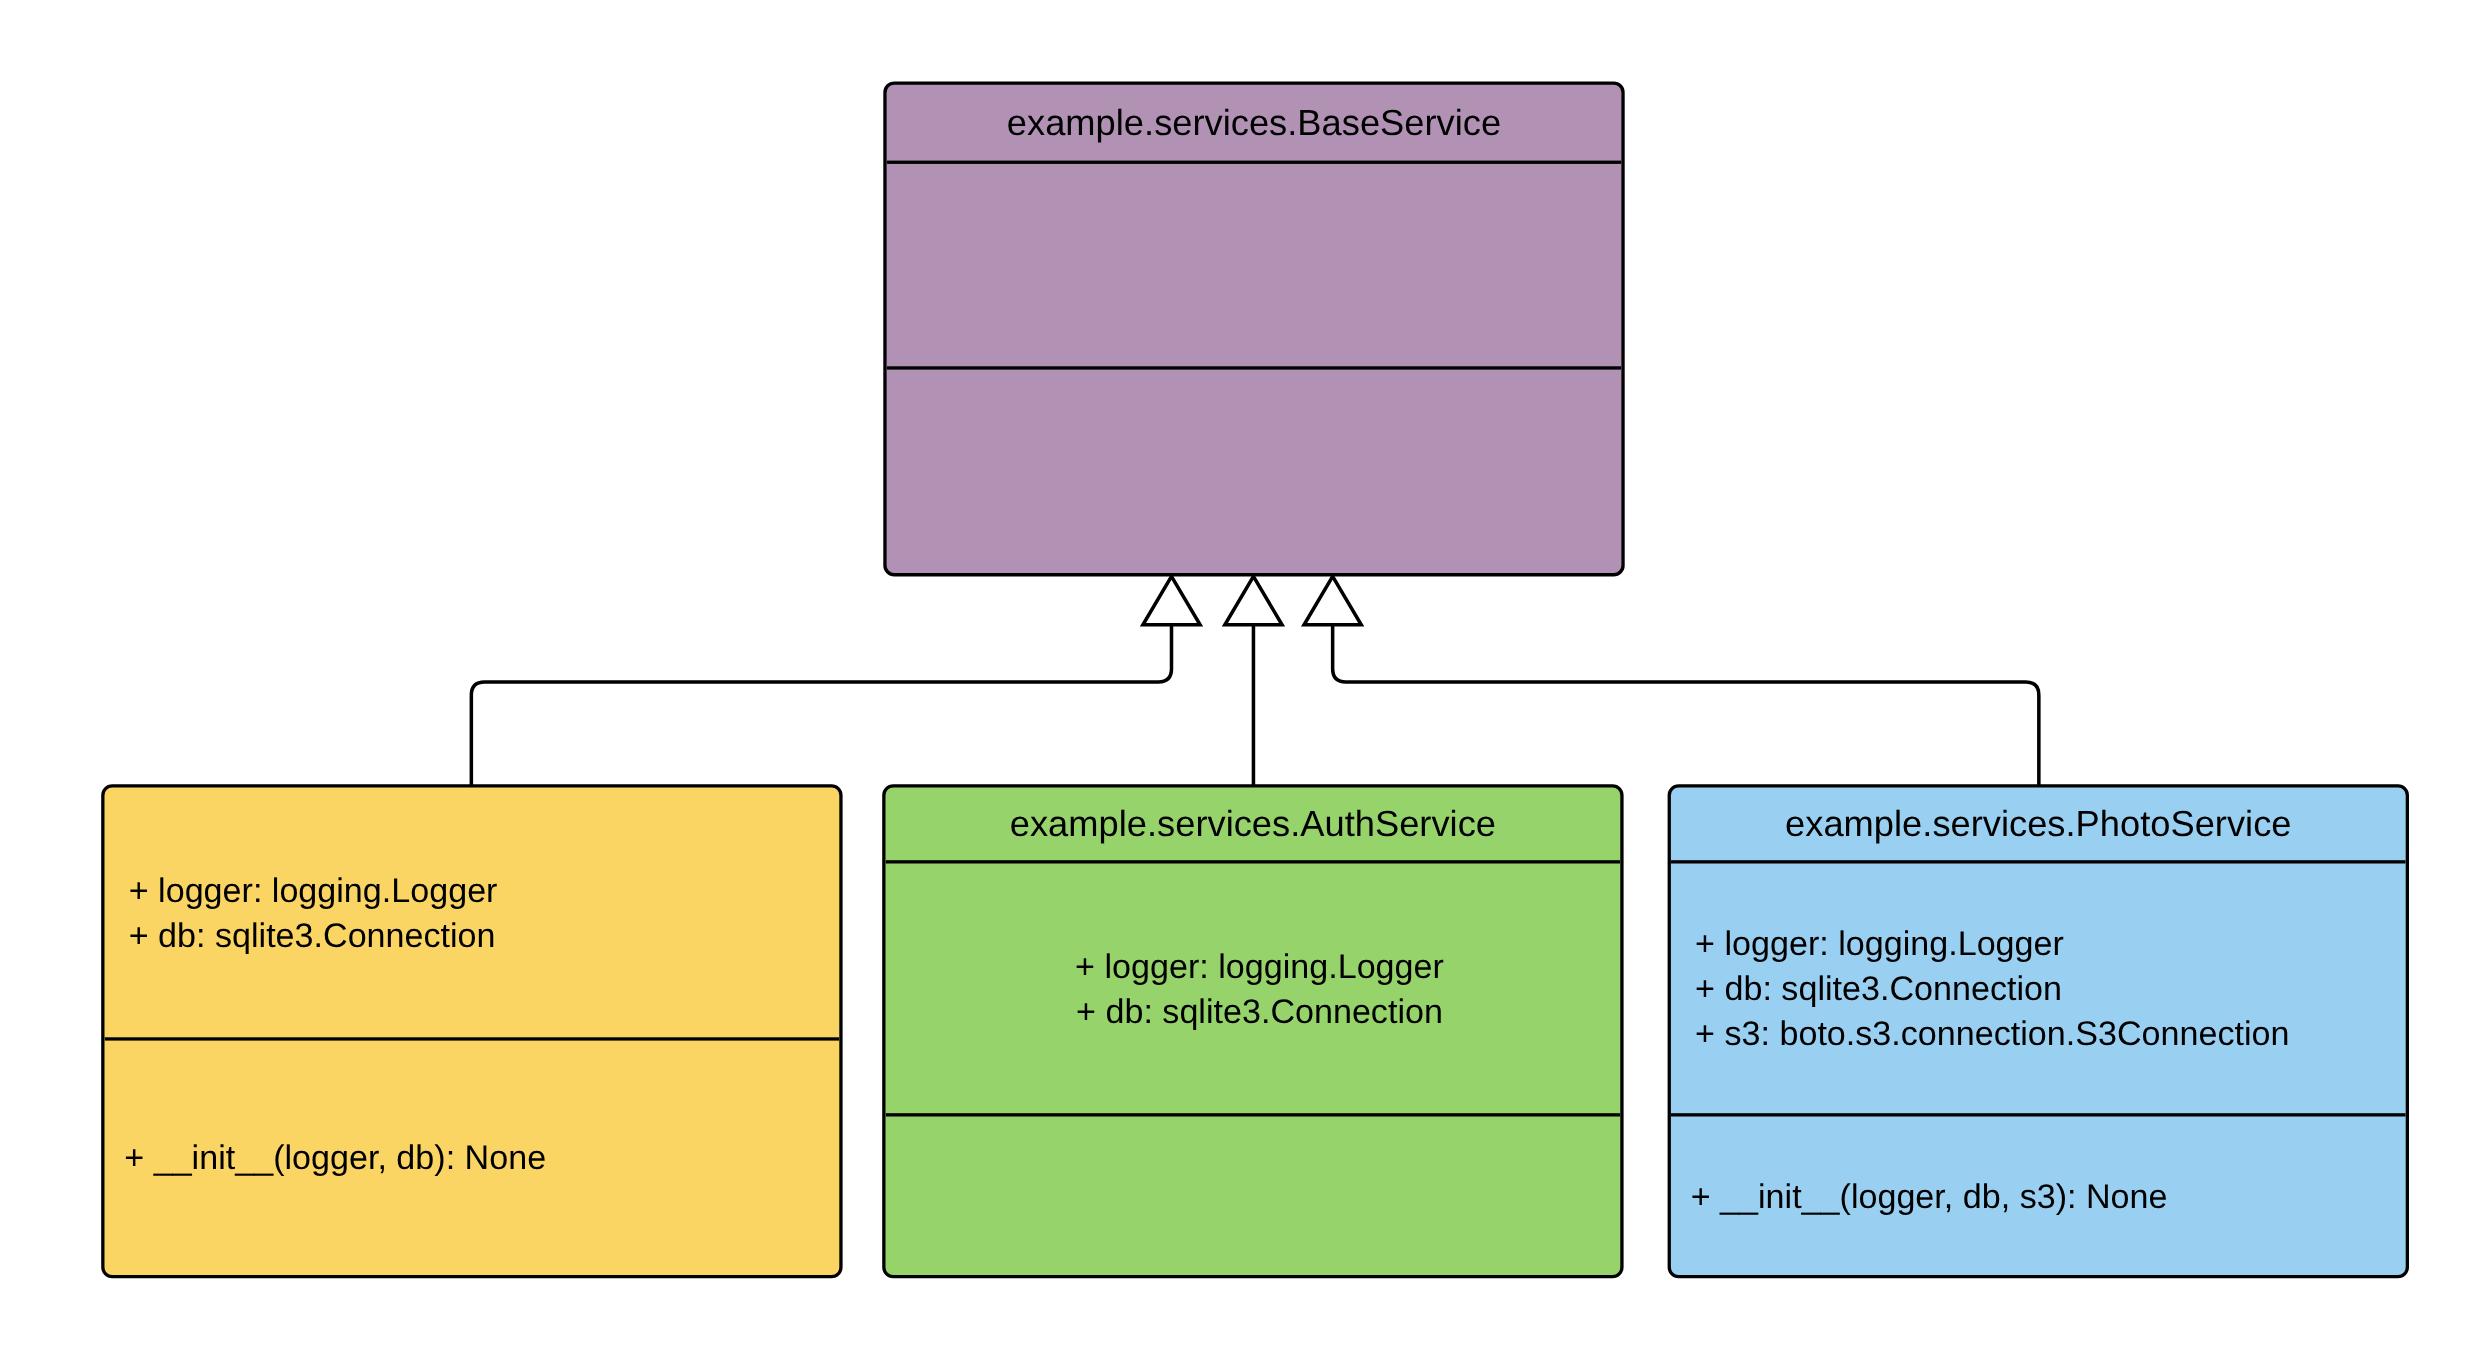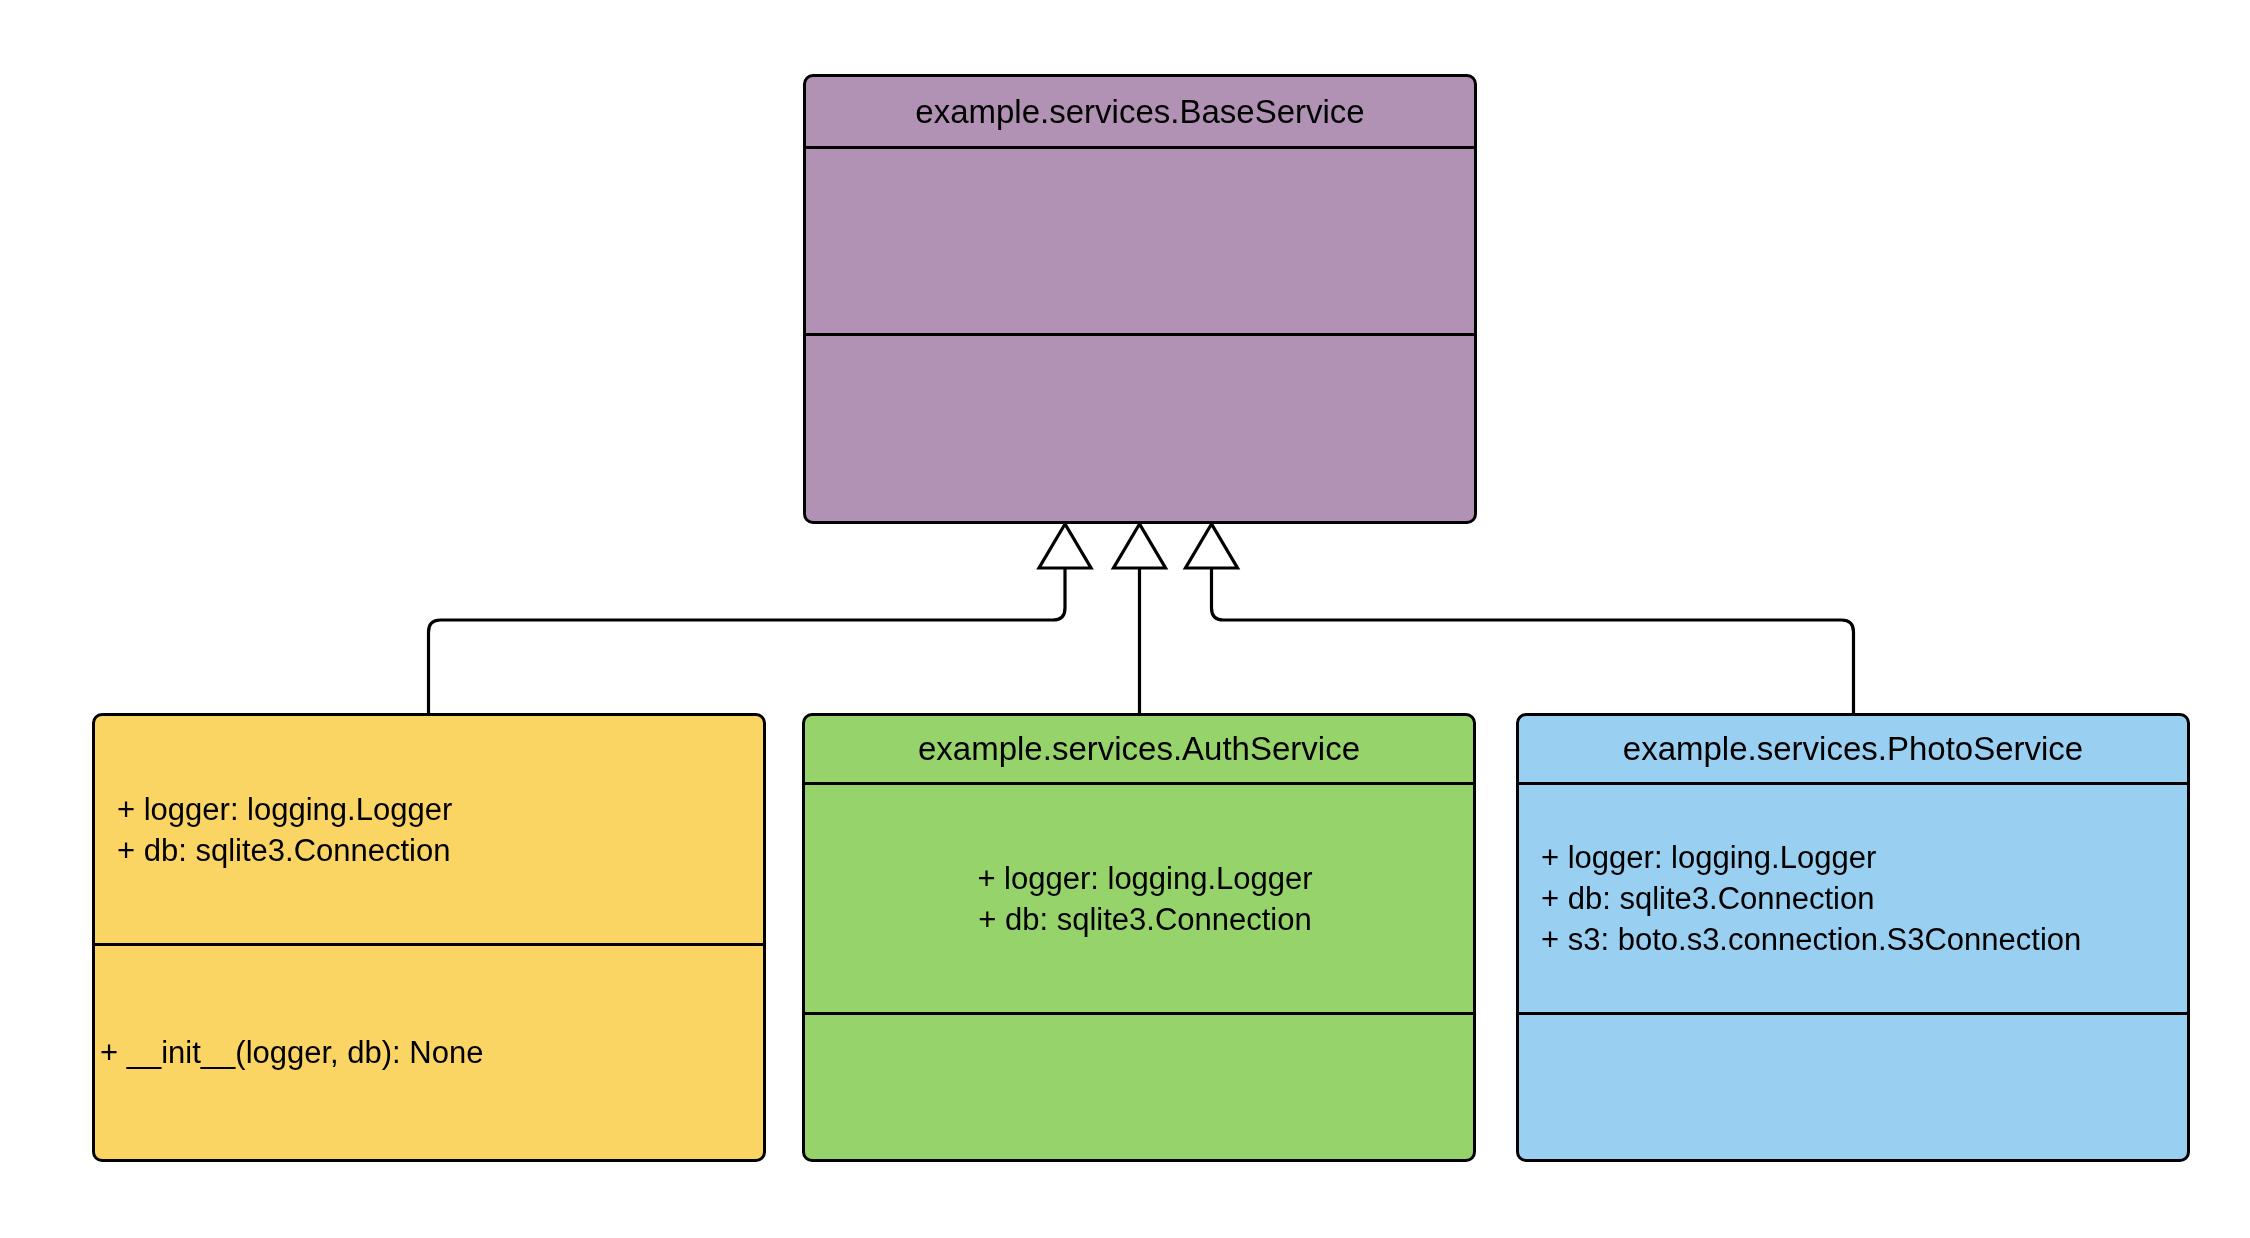--- a/index.html
+++ b/index.html
@@ -45,21 +45,21 @@
     padding-left: 22px;
     padding-right: 10px;
     font-size: 31px;
     line-height: 41px;
   }
   .sec-methods {
     flex: 1;
     display: flex;
     flex-direction: column;
     justify-content: center;
-    padding-left: 5px;
+    padding-left: 18px;
     padding-right: 10px;
     font-size: 31px;
     line-height: 41px;
   }
   
   .box-base  { left: 788px;  top: 74px;  width: 674px; height: 450px; }
   .box-base .sec-title { height: 72px; }
   .box-base .sec-attrs { height: 187px; }
   
   .box-users { left: 77px;   top: 713px; width: 674px; height: 449px; }
@@ -110,15 +110,18 @@
     </div>
   </div>
 
   <div class="class-box box-photo" style="background-color: rgb(153, 207, 241);">
     <div class="sec-title">example.services.PhotoService</div>
     <div class="sec-attrs">
       <div>+ logger: logging.Logger</div>
       <div>+ db: sqlite3.Connection</div>
       <div>+ s3: boto.s3.connection.S3Connection</div>
     </div>
+    <div class="sec-methods">
+      <div>+ __init__(logger, db, s3): None</div>
+    </div>
   </div>
 
 </div>
 
 </body></html>

